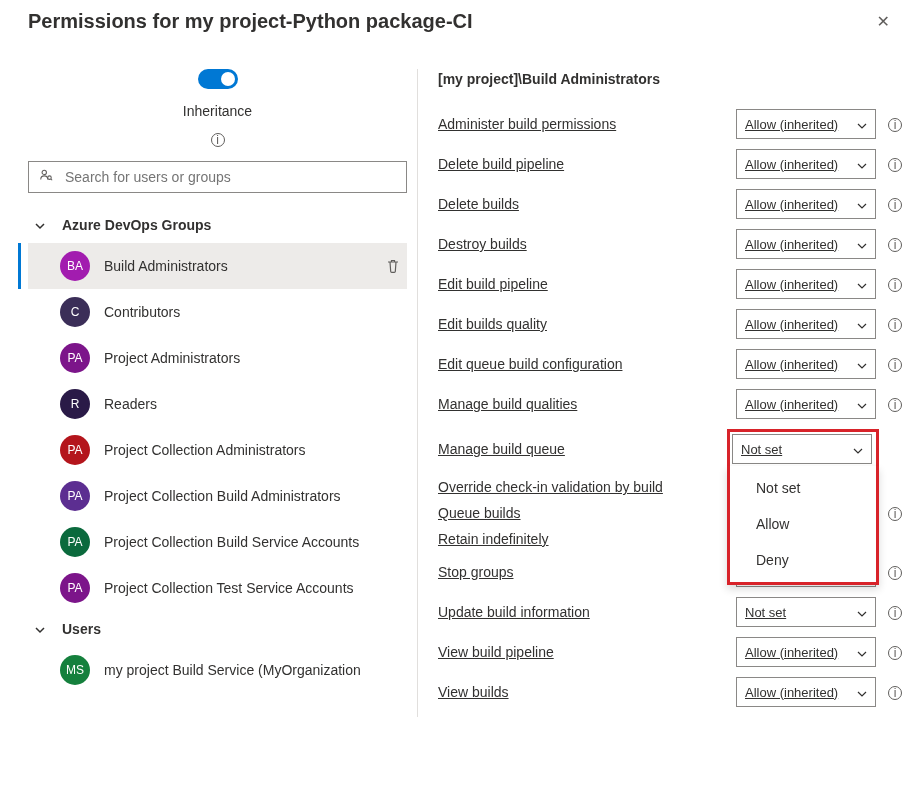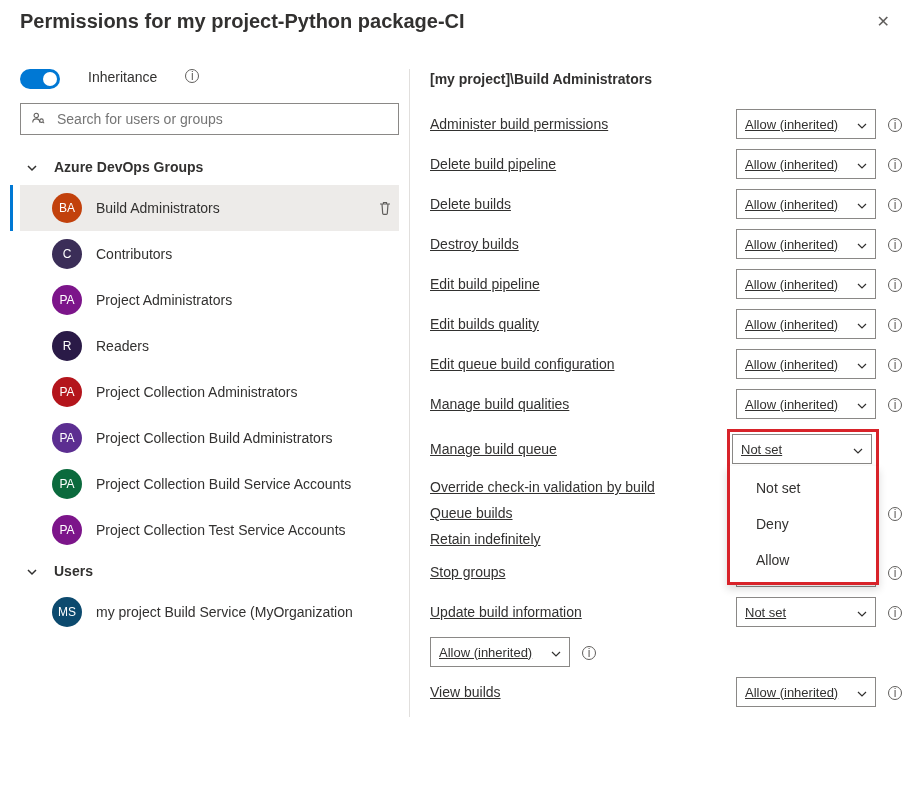--- a/index.html
+++ b/index.html
@@ -5,21 +5,21 @@
   * { box-sizing: border-box; }
   body {
     margin: 0;
     font-family: "Segoe UI", -apple-system, sans-serif;
     font-size: 14px;
     color: #323130;
     background: #fff;
     width: 922px;
   }
   .dialog {
-    padding: 8px 20px 20px 20px;
+    padding: 8px 20px 20px 28px;
   }
   .header {
     display: flex;
     justify-content: space-between;
     align-items: center;
     padding-bottom: 6px;
   }
   .title {
     font-size: 20px;
     font-weight: 600;
@@ -38,22 +38,24 @@
     width: 390px;
     border-right: 1px solid #e1dfdd;
     padding-right: 10px;
   }
   .right {
     flex: 1;
     padding-left: 20px;
   }
   .inheritance-row {
     display: flex;
-    gap: 28px;
+    align-items: center;
+    gap: 14px;
     margin-bottom: 14px;
+    flex-direction: column;
   }
   .toggle {
     width: 40px;
     height: 20px;
     border-radius: 10px;
     background: #0078d4;
     position: relative;
   }
   .toggle::after {
     content:"";
@@ -68,21 +70,21 @@
     color: #605e5c;
     border: 1px solid #605e5c;
     border-radius: 50%;
     width: 14px; height: 14px;
     display: inline-flex;
     align-items: center; justify-content: center;
     line-height: 1;
   }
   .search-box {
     display: flex;
-    align-items: flex-end;
+    align-items: flex-start;
     gap: 10px;
     border: 1px solid #8a8886;
     padding: 6px 10px;
     color: #605e5c;
     margin-bottom: 14px;
   }
   .search-icon {
     font-size: 13px;
   }
   .search-box input {
@@ -238,21 +240,21 @@
         <span class="chev">
           <svg viewBox="0 0 12 12">
               <path d="M2 4 L6 8 L10 4" fill="none" stroke="#323130" stroke-width="1.5"></path>
             </svg>
         </span>
         <span>Azure DevOps Groups</span>
       </div>
 
       <div id="groups-list">
           <div class="group-row selected">
-    <div class="avatar" style="background:#c2410c">BA</div>
+    <div class="avatar" style="background:#a21caf">BA</div>
     <div class="group-label">Build Administrators</div>
     <span class="trash">
        <svg viewBox="0 0 16 16" fill="none" stroke="#605e5c" stroke-width="1.2">
          <path d="M3 4h10M6.5 4V2.5h3V4M5 4l.7 9.5a1 1 0 0 0 1 .9h2.6a1 1 0 0 0 1-.9L11 4"></path>
        </svg></span>
   </div>
           <div class="group-row">
     <div class="avatar" style="background:#3b2e58">C</div>
     <div class="group-label">Contributors</div>
 
@@ -293,21 +295,21 @@
         <span class="chev">
           <svg viewBox="0 0 12 12">
               <path d="M2 4 L6 8 L10 4" fill="none" stroke="#323130" stroke-width="1.5"></path>
             </svg>
         </span>
         <span>Users</span>
       </div>
 
       <div id="users-list">
           <div class="group-row">
-    <div class="avatar" style="background:#0c4a6e">MS</div>
+    <div class="avatar" style="background:#15803d">MS</div>
     <div class="group-label">my project Build Service (MyOrganization</div>
   </div>
         </div>
 
     </div>
 
     <div class="right">
       <div class="detail-header">[my project]\Build Administrators</div>
       <div id="perm-list">
           <div class="perm-row">
@@ -411,22 +413,22 @@
 
       <div class="dropdown-wrap">
         <div class="perm-select">
           <span>Not set</span>
           <span class="chevd"><svg viewBox="0 0 10 10">
                     <path d="M1 3 L5 7 L9 3" fill="none" stroke="#323130" stroke-width="1.2"></path>
                   </svg></span>
         </div>
         <div class="dropdown-menu">
                 <div class="opt">Not set</div>
+                <div class="opt">Allow</div>
                 <div class="opt">Deny</div>
-                <div class="opt">Allow</div>
               </div>
       </div>
       <span class="perm-info" style="visibility:hidden"><span class="info-icon">i</span></span>
 
   </div>
           <div class="perm-row">
     <div class="perm-label">Override check-in validation by build</div>
 
       <div style="width:152px"></div>
       <span class="perm-info" style="visibility:hidden"><span class="info-icon">i</span></span>
@@ -464,20 +466,21 @@
       <div class="perm-select">
         <span>Not set</span>
         <span class="chevd"><svg viewBox="0 0 10 10">
                   <path d="M1 3 L5 7 L9 3" fill="none" stroke="#323130" stroke-width="1.2"></path>
                 </svg></span>
       </div>
       <span class="perm-info"><span class="info-icon">i</span></span>
 
   </div>
           <div class="perm-row">
+    <div class="perm-label">View build pipeline</div>
 
       <div class="perm-select">
         <span>Allow (inherited)</span>
         <span class="chevd"><svg viewBox="0 0 10 10">
                   <path d="M1 3 L5 7 L9 3" fill="none" stroke="#323130" stroke-width="1.2"></path>
                 </svg></span>
       </div>
       <span class="perm-info"><span class="info-icon">i</span></span>
 
   </div>

